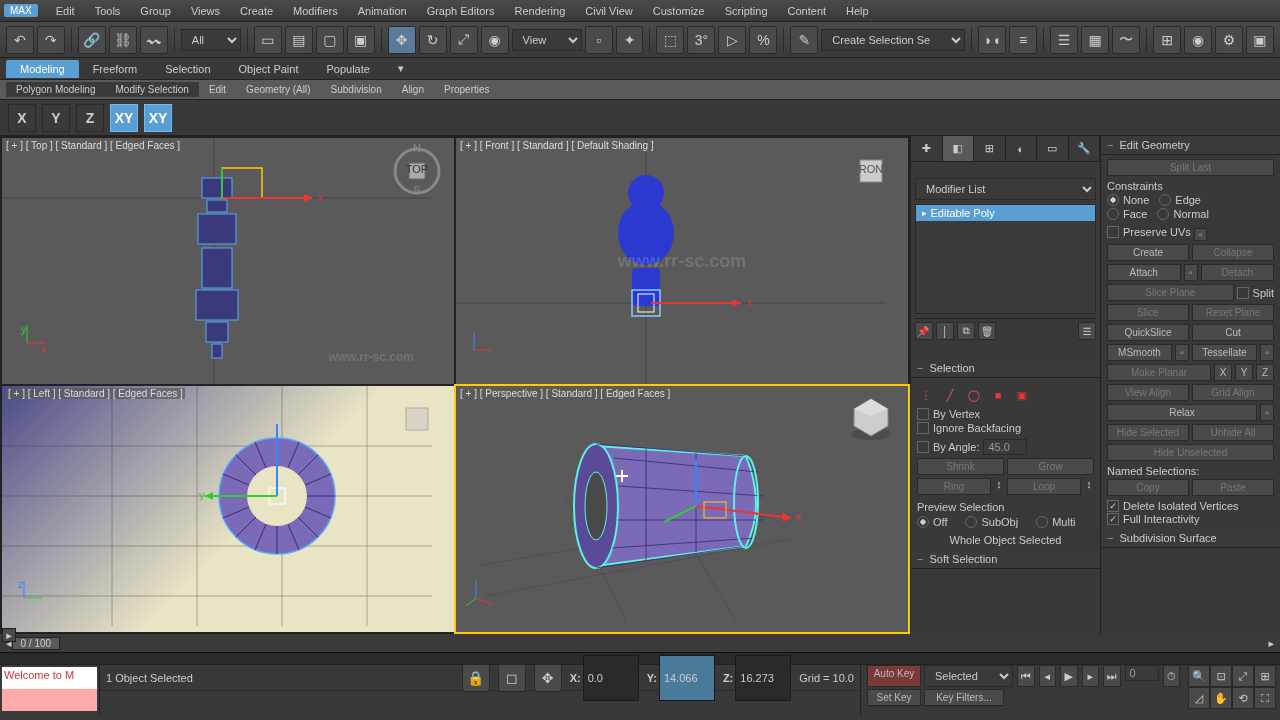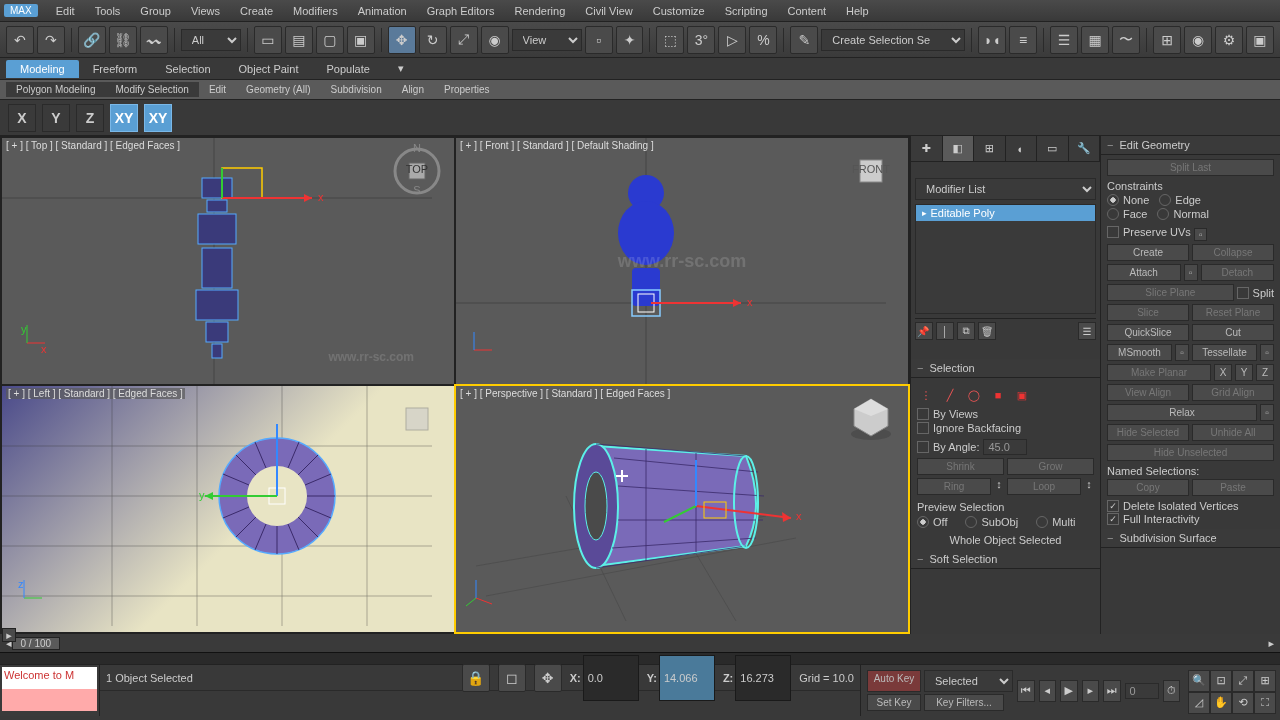--- a/index.html
+++ b/index.html
@@ -57,21 +57,21 @@
 .timeslider{background:#3a3a3a;height:18px;display:flex;align-items:center;padding:0 6px}
 .timethumb{background:#5a5a5a;border:1px solid #222;padding:0 8px;font-size:10px}
 .status{background:#393939;height:52px;display:flex;border-top:1px solid #222}
 .statusL{width:100px;background:#3a3a3a;border-right:1px solid #222;padding:2px;font-size:10px}
 .statusM{flex:1;display:flex;flex-direction:column}
 .statrow{display:flex;align-items:center;padding:2px 6px;border-bottom:1px solid #2a2a2a;height:26px;gap:8px}
 .coordbox{display:flex;align-items:center;gap:2px}
 .coordbox .cl{font-weight:bold}
 .coordbox input{background:#2a2a2a;border:1px solid #1a1a1a;padding:16px 4px;width:56px;color:#ccc}
 .coordbox.hl input{background:#4a7a9a}
-.statusR{width:420px;display:flex;align-items:center;padding:0 6px;gap:4px;border-left:1px solid #222}
+.statusR{width:420px;display:flex;align-items:flex-start;padding:0 6px;gap:4px;border-left:1px solid #222}
 .playbtn{width:22px;height:22px;background:#4a4a4a;border:1px solid #2a2a2a;display:flex;align-items:center;justify-content:center;cursor:pointer;font-size:11px}
 .watermark{position:absolute;color:rgba(255,255,255,0.15);font-size:18px;font-weight:bold;pointer-events:none}
 svg{overflow:visible}
 </style>
 </head>
 <body>
 
 <div class="menubar">
   <span class="logo">MAX</span>
   <span class="mi">Edit</span>
@@ -361,21 +361,21 @@
       </div>
     <div class="rollbody">
       <div class="selsub">
         <span class="ss" style="color:#e55">⋮</span>
         <span class="ss" style="color:#e55">╱</span>
         <span class="ss" style="color:#e55">◯</span>
         <span class="ss" style="color:#e33">■</span>
         <span class="ss" style="color:#e33">▣</span>
       </div>
       <div class="chk dimtext">
-          <span>By Views</span>
+          <span>By Vertex</span>
         </div><br>
       <div class="chk dimtext">
           <span>Ignore Backfacing</span>
         </div><br>
       <div style="display:flex;align-items:center;gap:4px;margin:3px 0">
         <span class="chk dimtext">
             <span>By Angle:</span>
           </span>
         <input class="spin" value="45.0" style="">
       </div>

